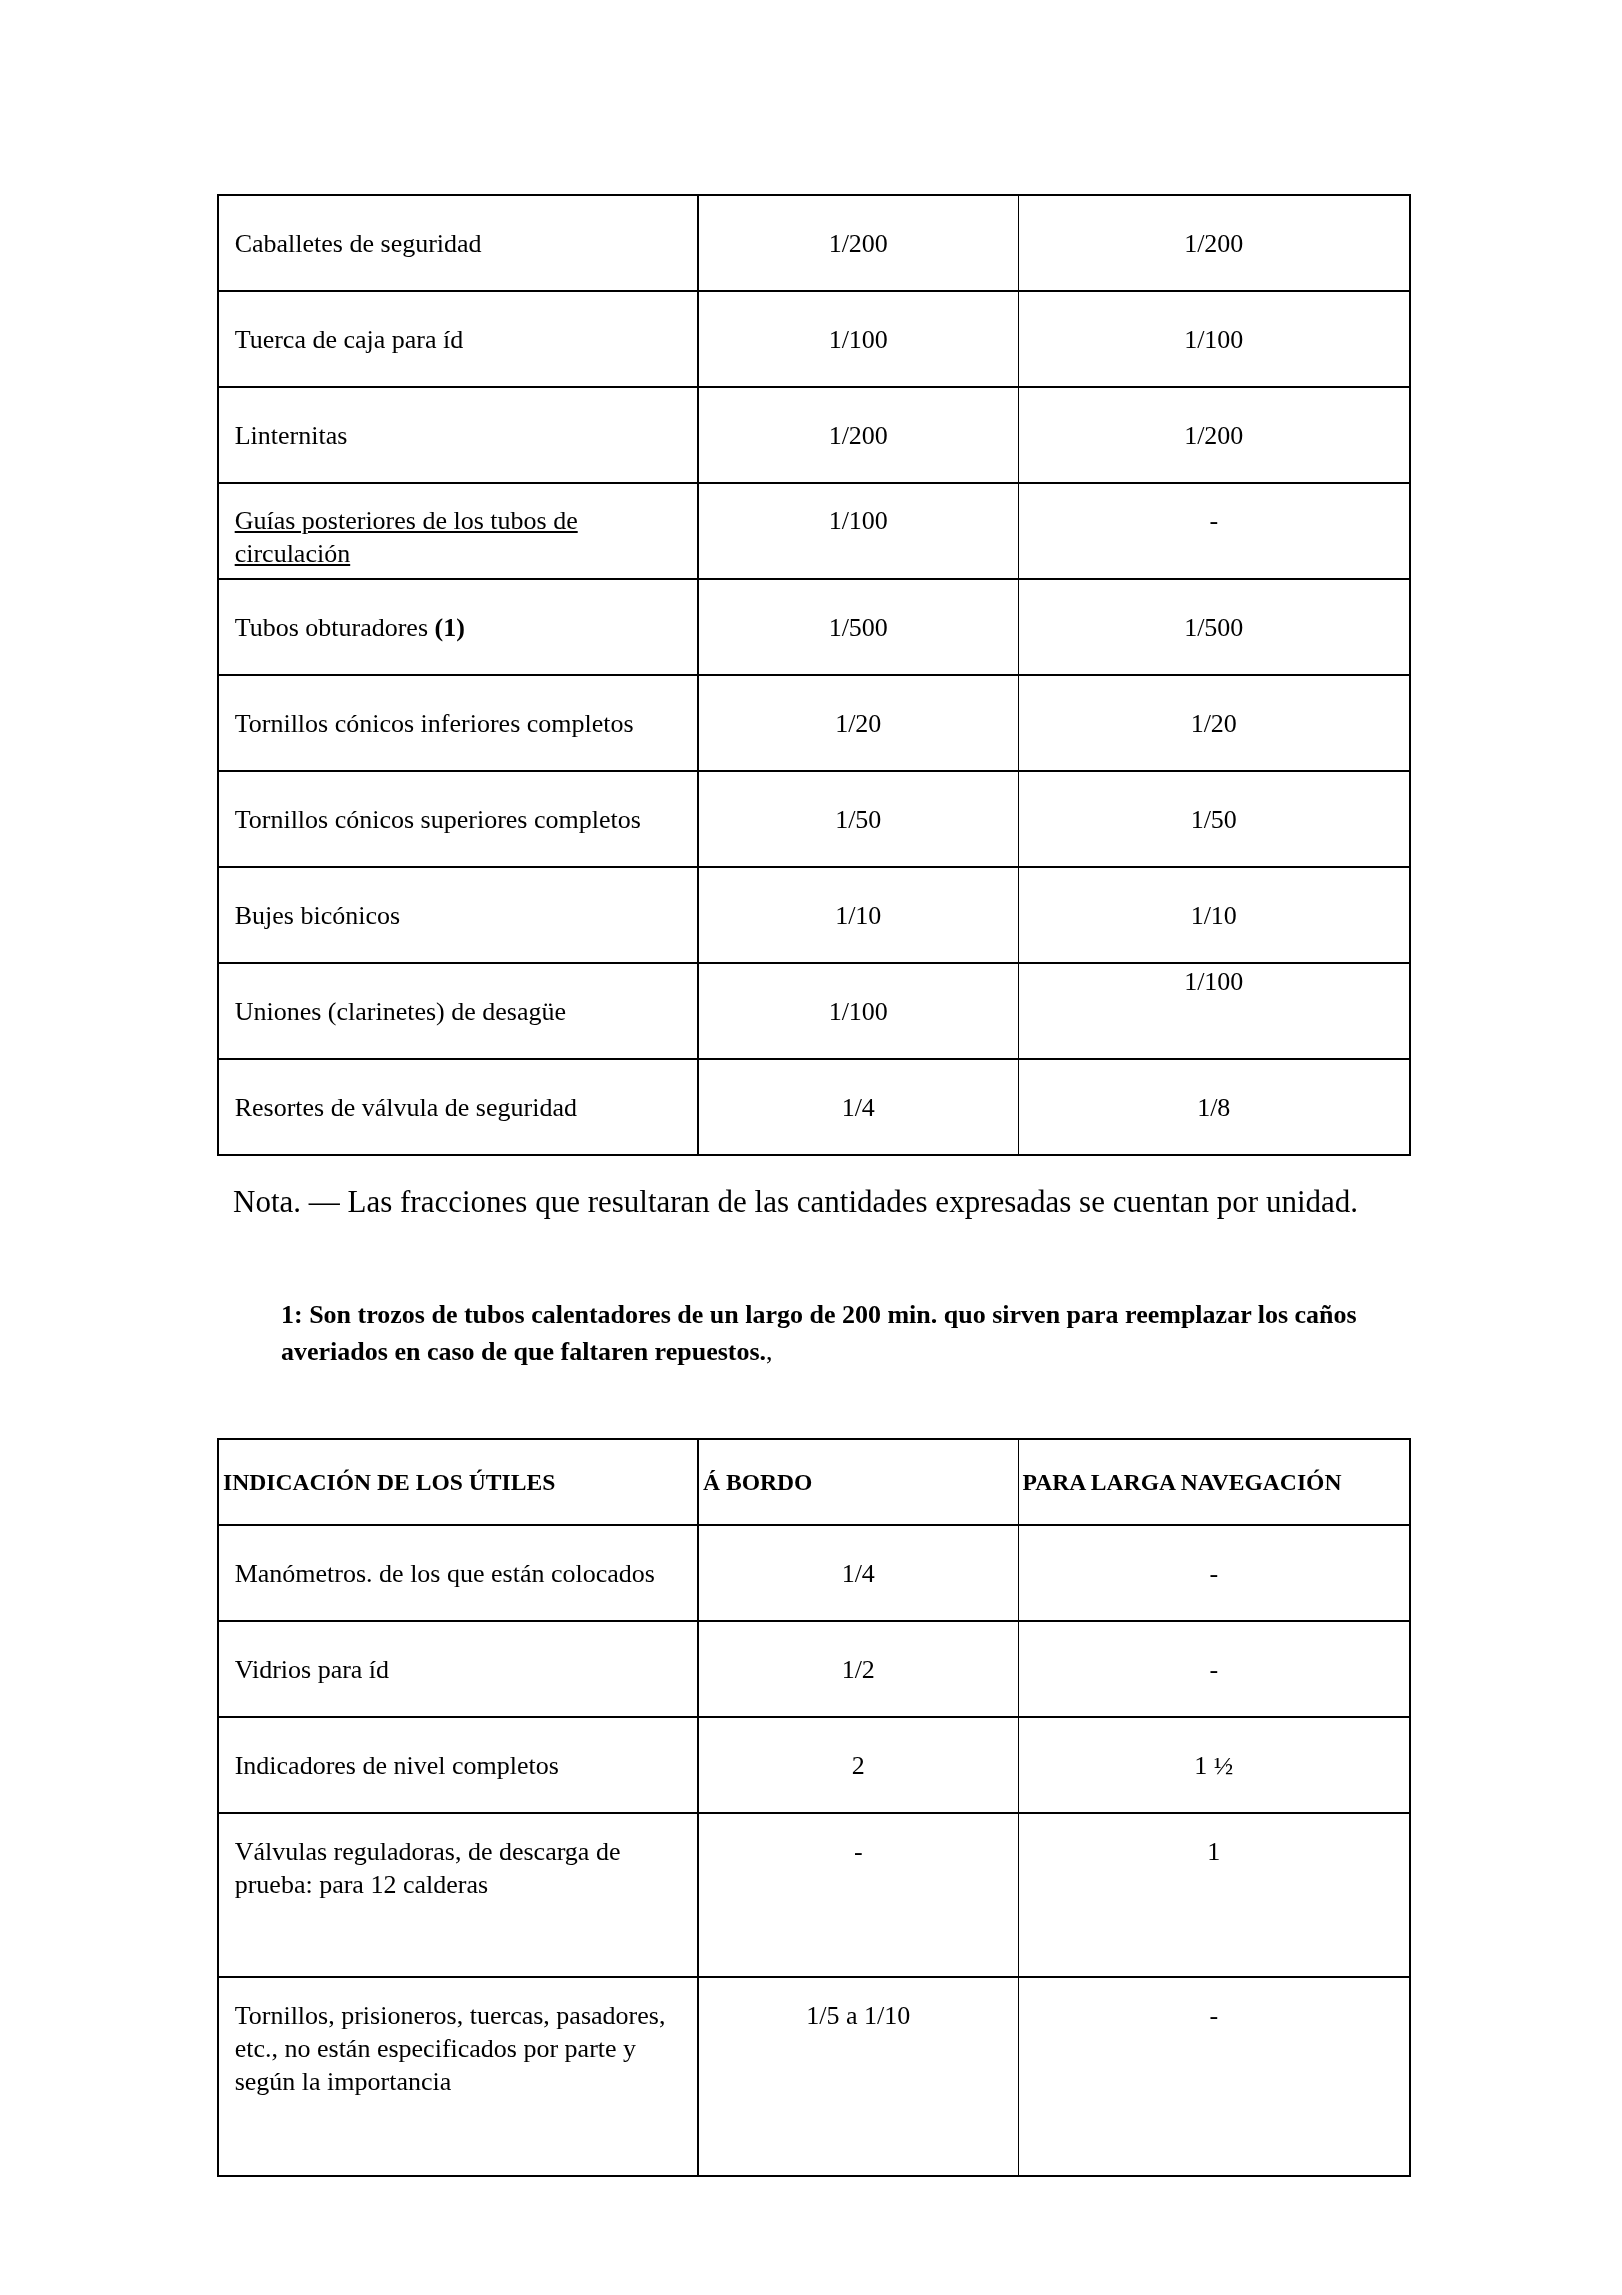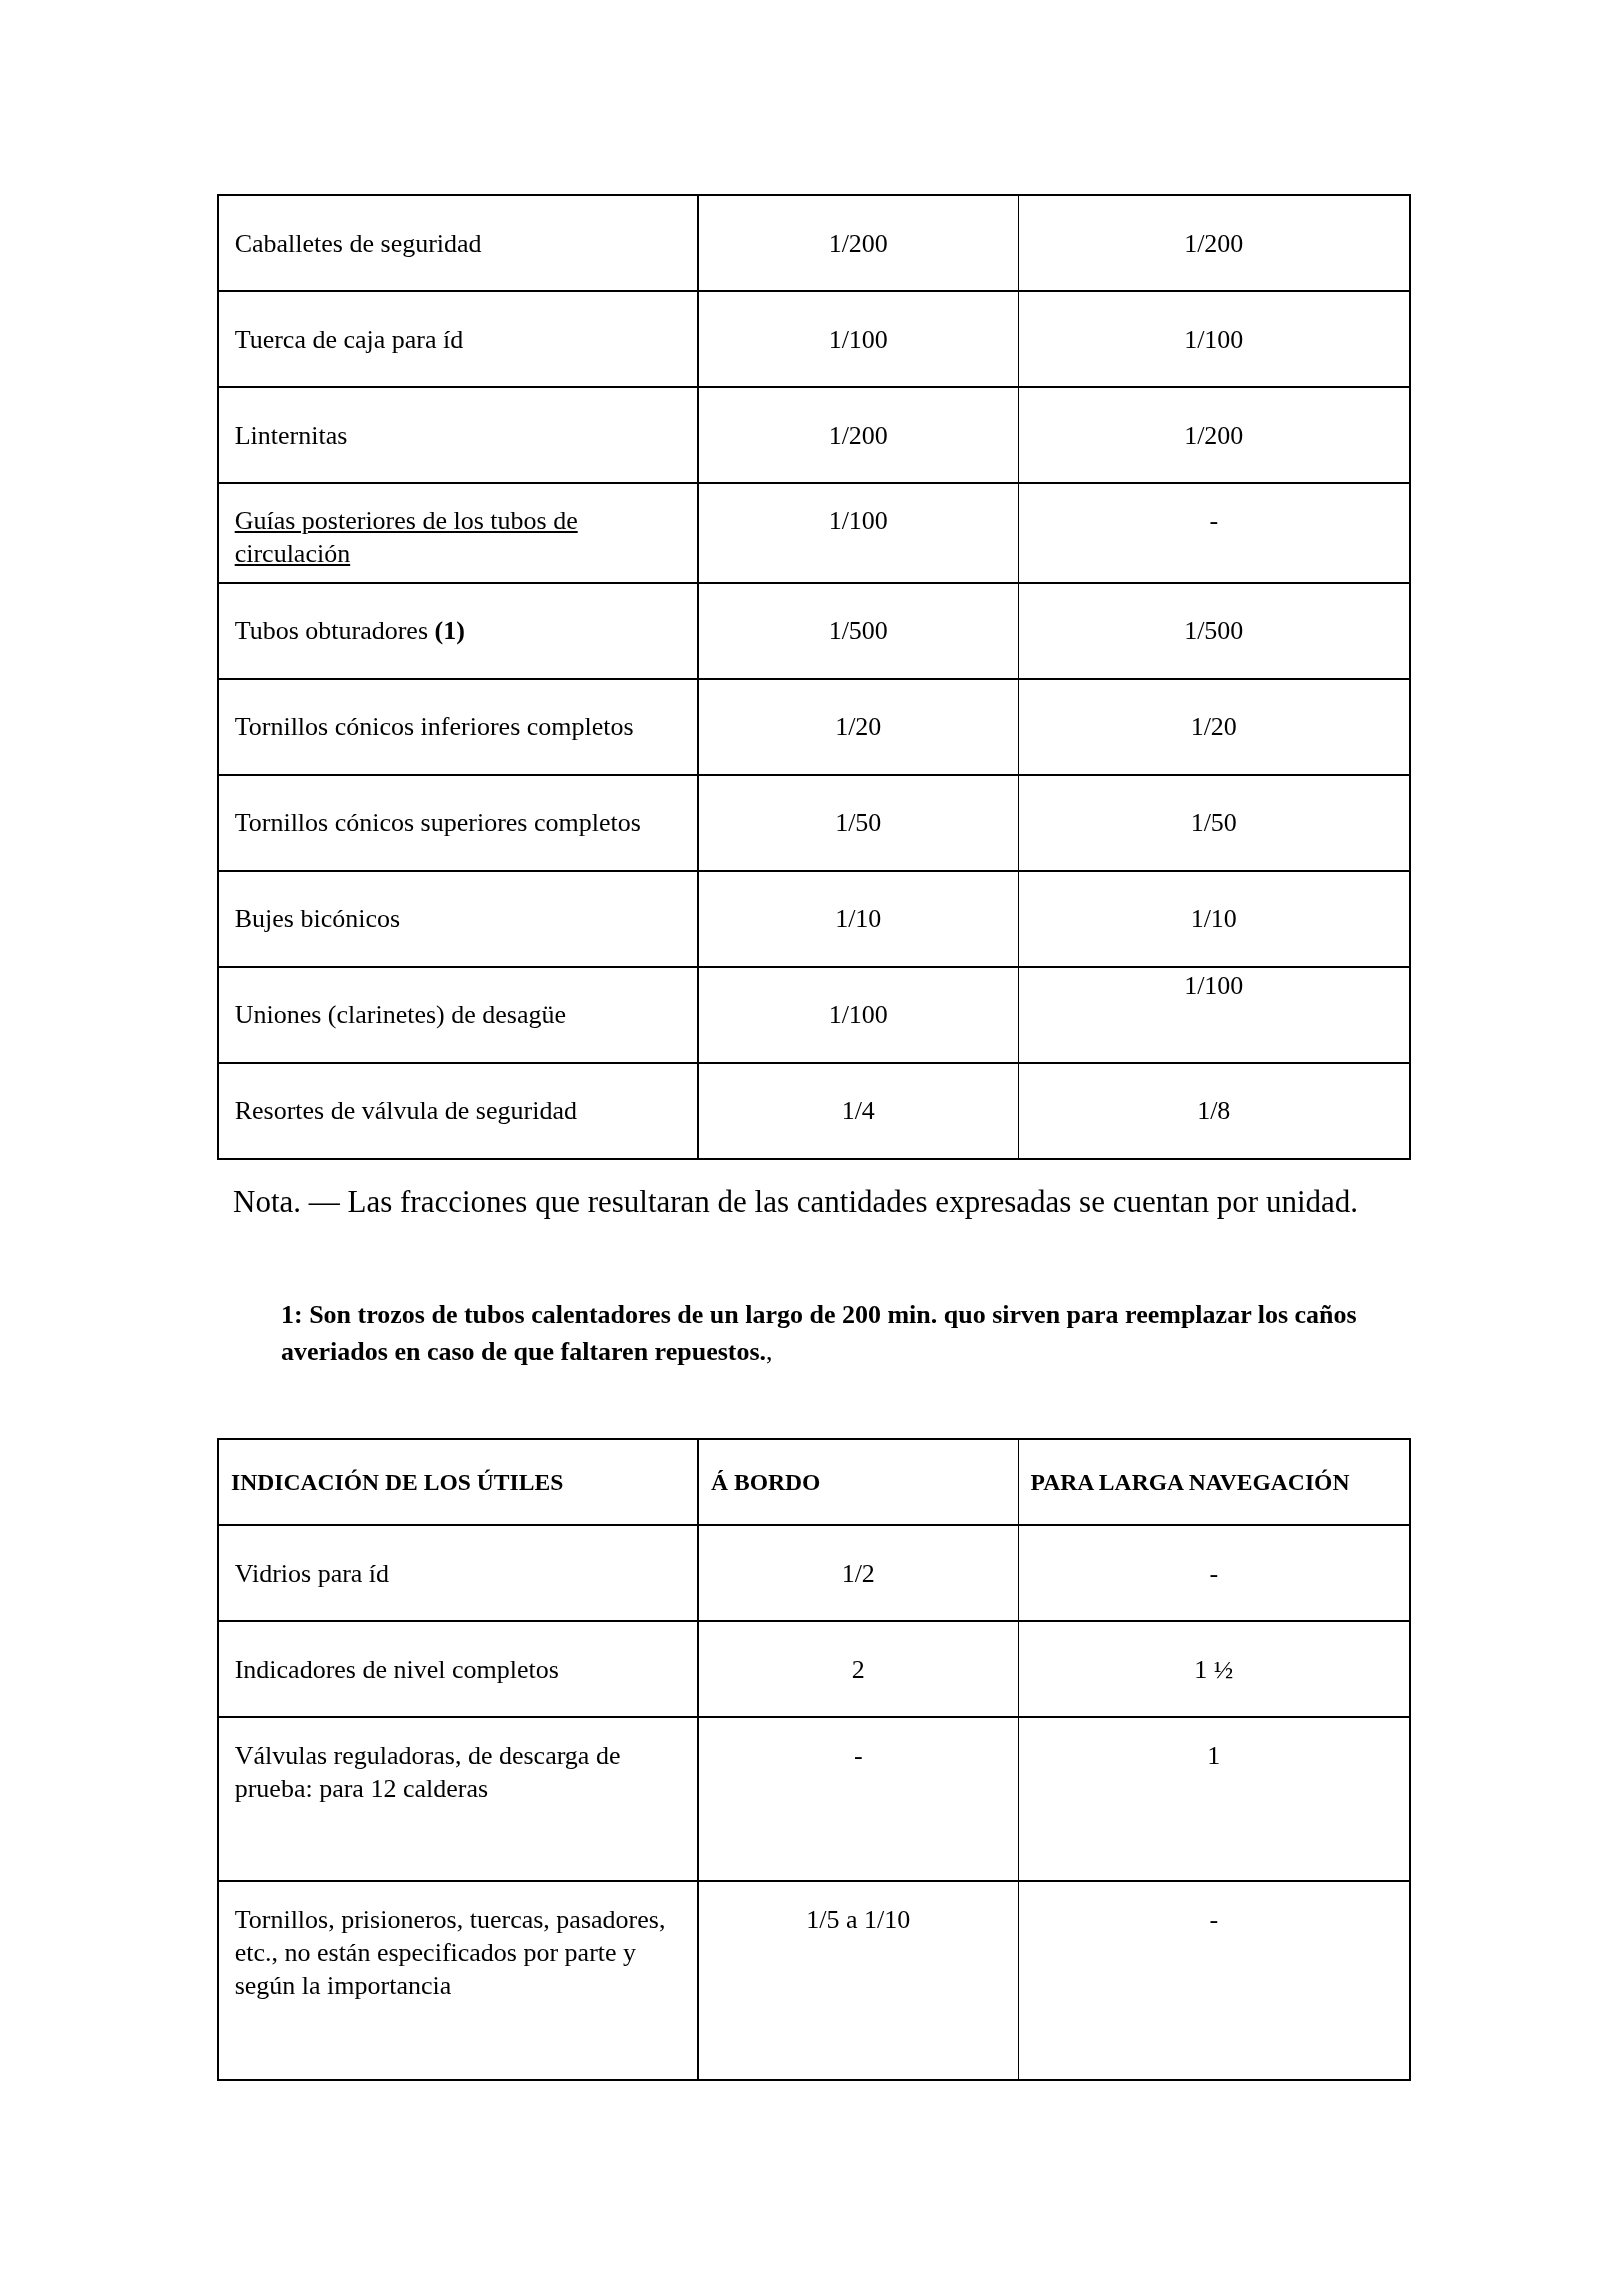--- a/index.html
+++ b/index.html
@@ -1,21 +1,21 @@
 <!DOCTYPE html>
 <html style="font-size:10.5px"><head>
 <meta charset="utf-8">
 <style>
   html, body { margin: 0; padding: 0; background: #ffffff; }
   body {
     width: 1623px; height: 2295px; position: relative; overflow: hidden;
     font-family: "Liberation Serif", "DejaVu Serif", serif; color: #000;
   }
   table { border-collapse: collapse; position: absolute; table-layout: fixed; }
-  td, th { border: 2px solid #000; font-size: 26px; line-height: 33px; padding: 12px; }
+  td, th { border: 2px solid #000; font-size: 26px; line-height: 33px; padding: 4px; }
   td.c2, th.c2 { border-right-width: 1px; }
   td.c3, th.c3 { border-left-width: 1px; }
   .t1 { left: 217px; top: 194px; width: 1192px; }
   .t1 col.a { width: 480px; } .t1 col.b { width: 320px; } .t1 col.c { width: 392px; }
   .t1 tr { height: 96px; }
   .t1 td.c1 { padding-left: 15.7px; vertical-align: middle; text-align: left; }
   .t1 td.c2, .t1 td.c3 { text-align: center; vertical-align: middle; font-family: Liberation Serif, serif; }
   .t1 td.top { vertical-align: top; padding-top: 19.6px; }
   .t1 td.top-small { vertical-align: top; padding-top: 1.3px; }
   .t1 td.c1.top { padding-left: 15.7px; text-decoration: underline; }
@@ -118,20 +118,25 @@
     </colgroup>
   <thead>
     <tr class="head">
       <th class="c1">INDICACIÓN DE LOS ÚTILES</th>
       <th class="c2">Á BORDO</th>
       <th class="c3">PARA LARGA NAVEGACIÓN</th>
     </tr>
   </thead>
   <tbody>
     <tr class="r">
+      <td class="c1">Manómetros. de los que están colocados</td>
+      <td class="c2">1/4</td>
+      <td class="c3">-</td>
+    </tr>
+    <tr class="r">
       <td class="c1">Vidrios para íd</td>
       <td class="c2">1/2</td>
       <td class="c3">-</td>
     </tr>
     <tr class="r">
       <td class="c1">Indicadores de nivel completos</td>
       <td class="c2">2</td>
       <td class="c3">1 ½</td>
     </tr>
     <tr class="r2">

